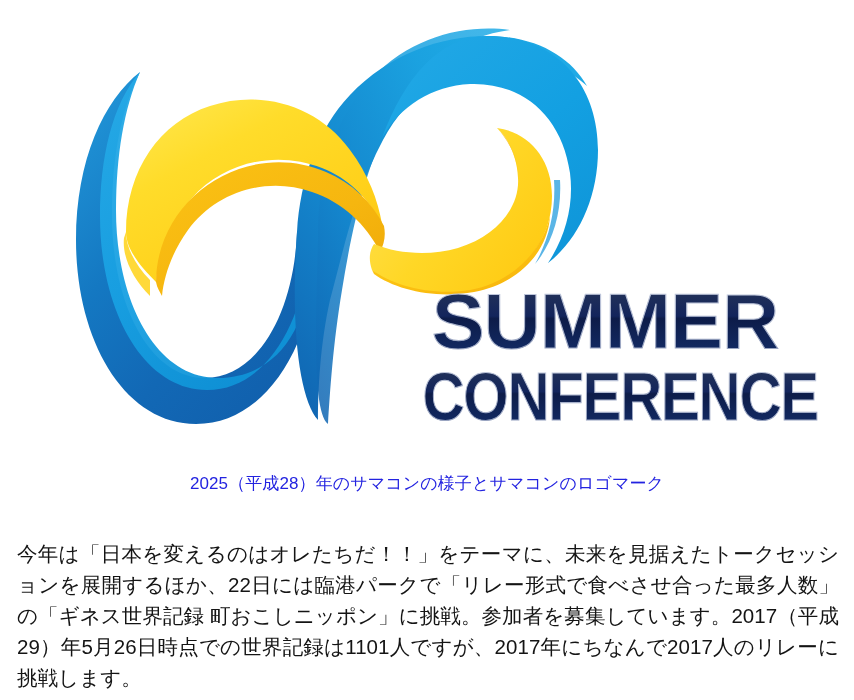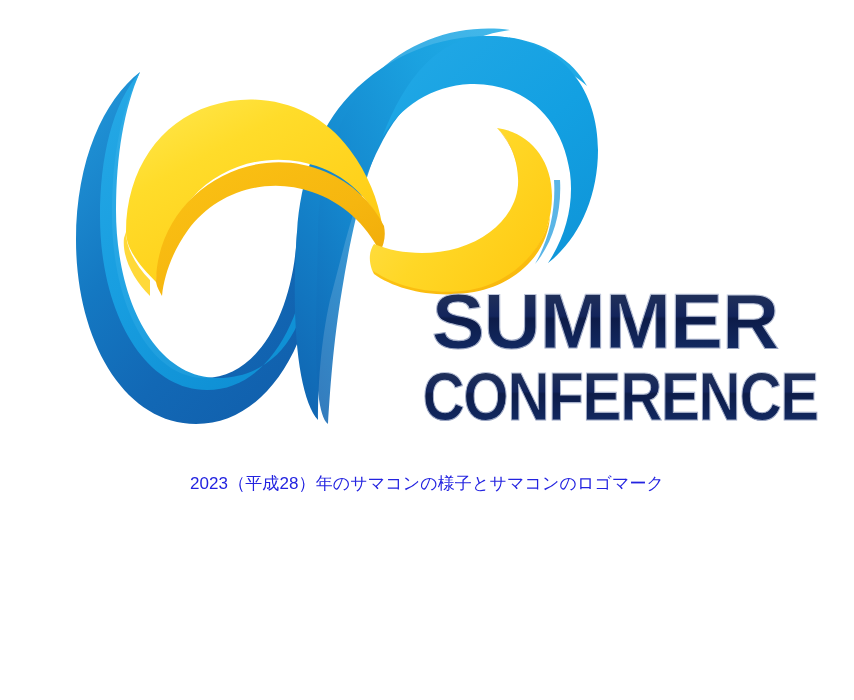--- a/index.html
+++ b/index.html
@@ -234,17 +234,18 @@
         </g>
 
         <g>
           <text class="wm-line1" x="424" y="348" font-family="'Liberation Sans','DejaVu Sans',sans-serif" font-size="78" font-weight="bold" letter-spacing="-1" transform="scale(1.018,1)" fill="url(#gWord)" stroke="url(#gWordEdge)" stroke-width="1.1">SUMMER</text>
 
           <text class="wm-line2" x="424" y="420" font-family="'Liberation Sans','DejaVu Sans',sans-serif" font-size="69" font-weight="bold" letter-spacing="-1.5" transform="scale(0.845,1) translate(76,0)" fill="url(#gWord)" stroke="url(#gWordEdge)" stroke-width="1.1">CONFERENCE</text>
         </g>
       </svg>
     </div>
 
-    <figcaption class="figure-caption">2023（平成28）年のサマコンの様子とサマコンのロゴマーク</figcaption>
+    <figcaption class="figure-caption">2025（平成28）年のサマコンの様子とサマコンのロゴマーク</figcaption>
   </figure>
 
+  <p class="body-copy">今年は「日本を変えるのはオレたちだ！！」をテーマに、未来を見据えたトークセッションを展開するほか、22日には臨港パークで「リレー形式で食べさせ合った最多人数」の「ギネス世界記録 町おこしニッポン」に挑戦。参加者を募集しています。2017（平成29）年5月26日時点での世界記録は1101人ですが、2017年にちなんで2017人のリレーに挑戦します。</p>
 
 </div>
 
 </body></html>

